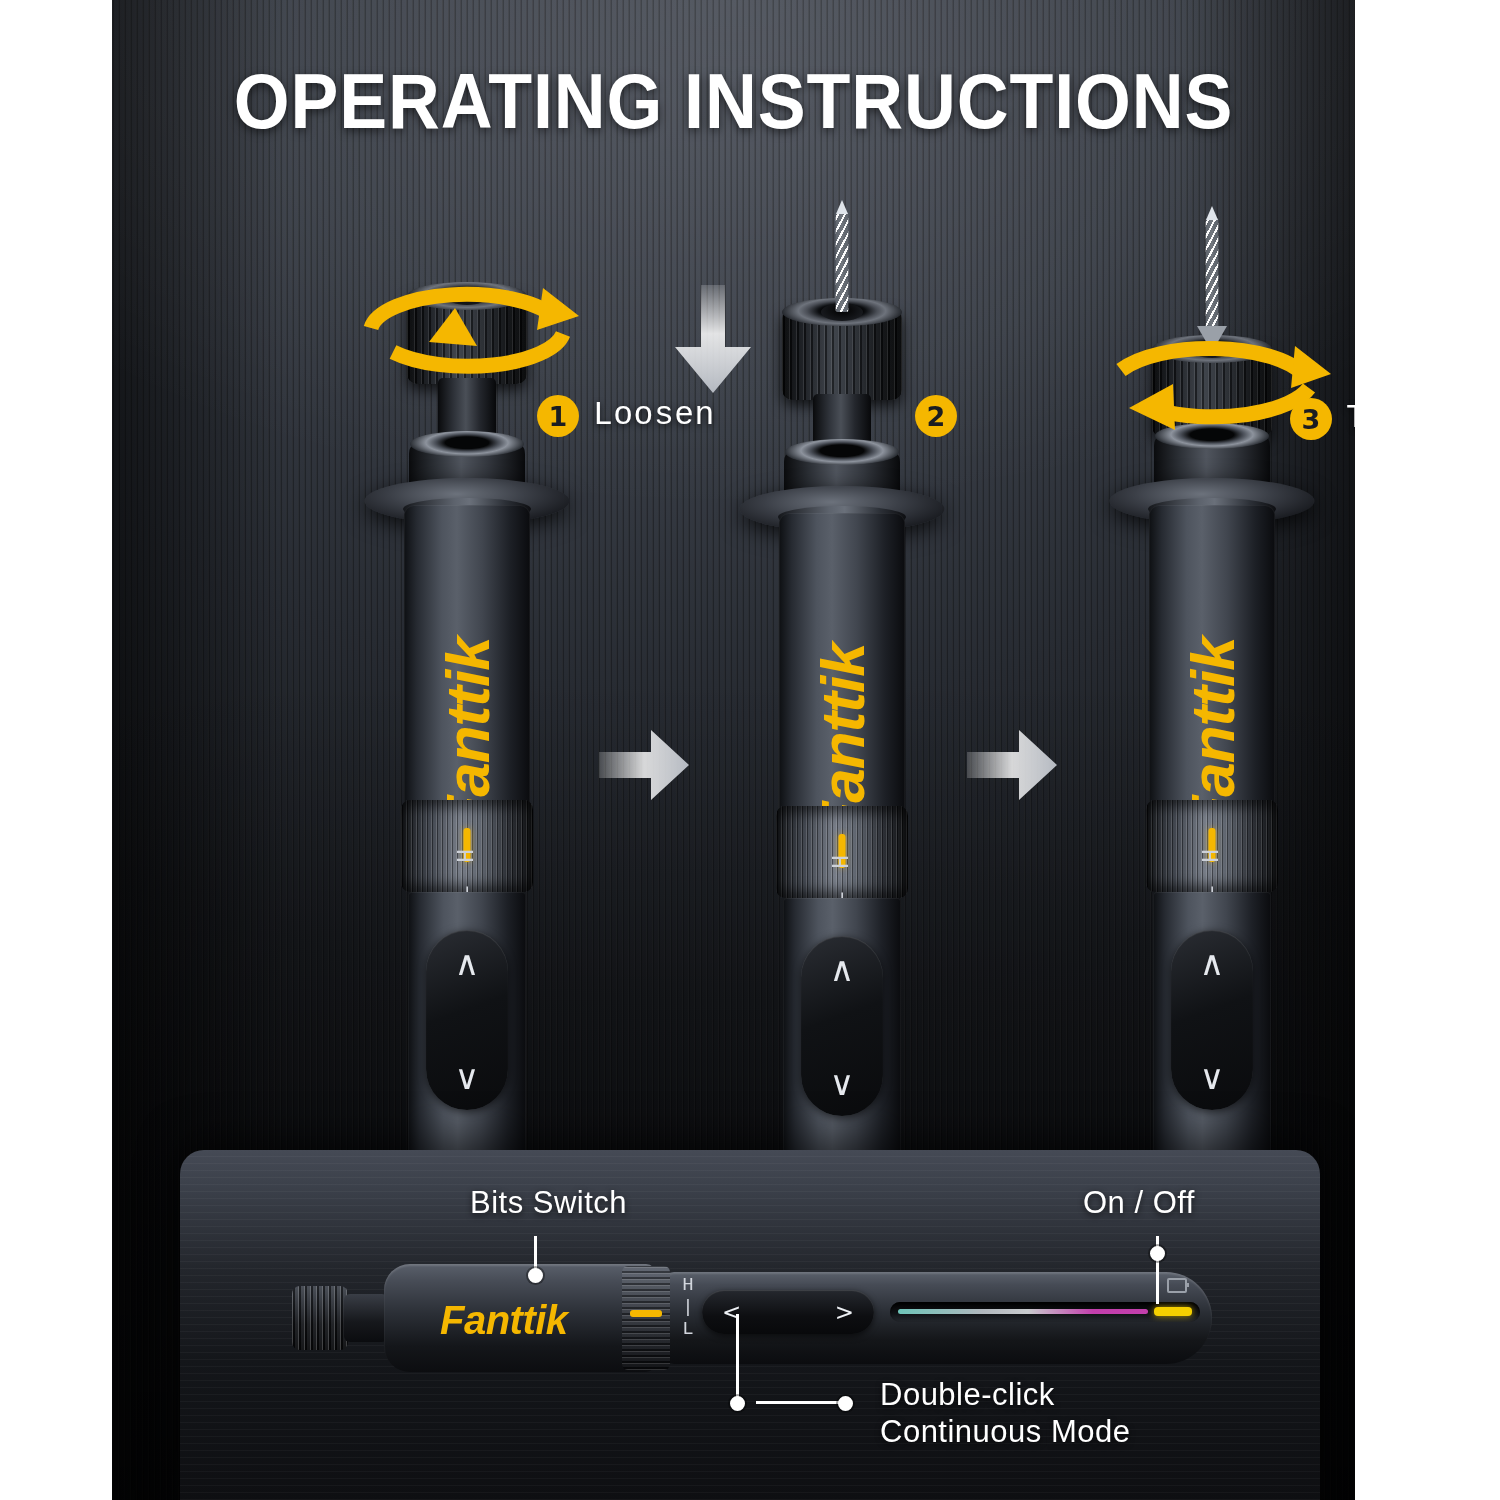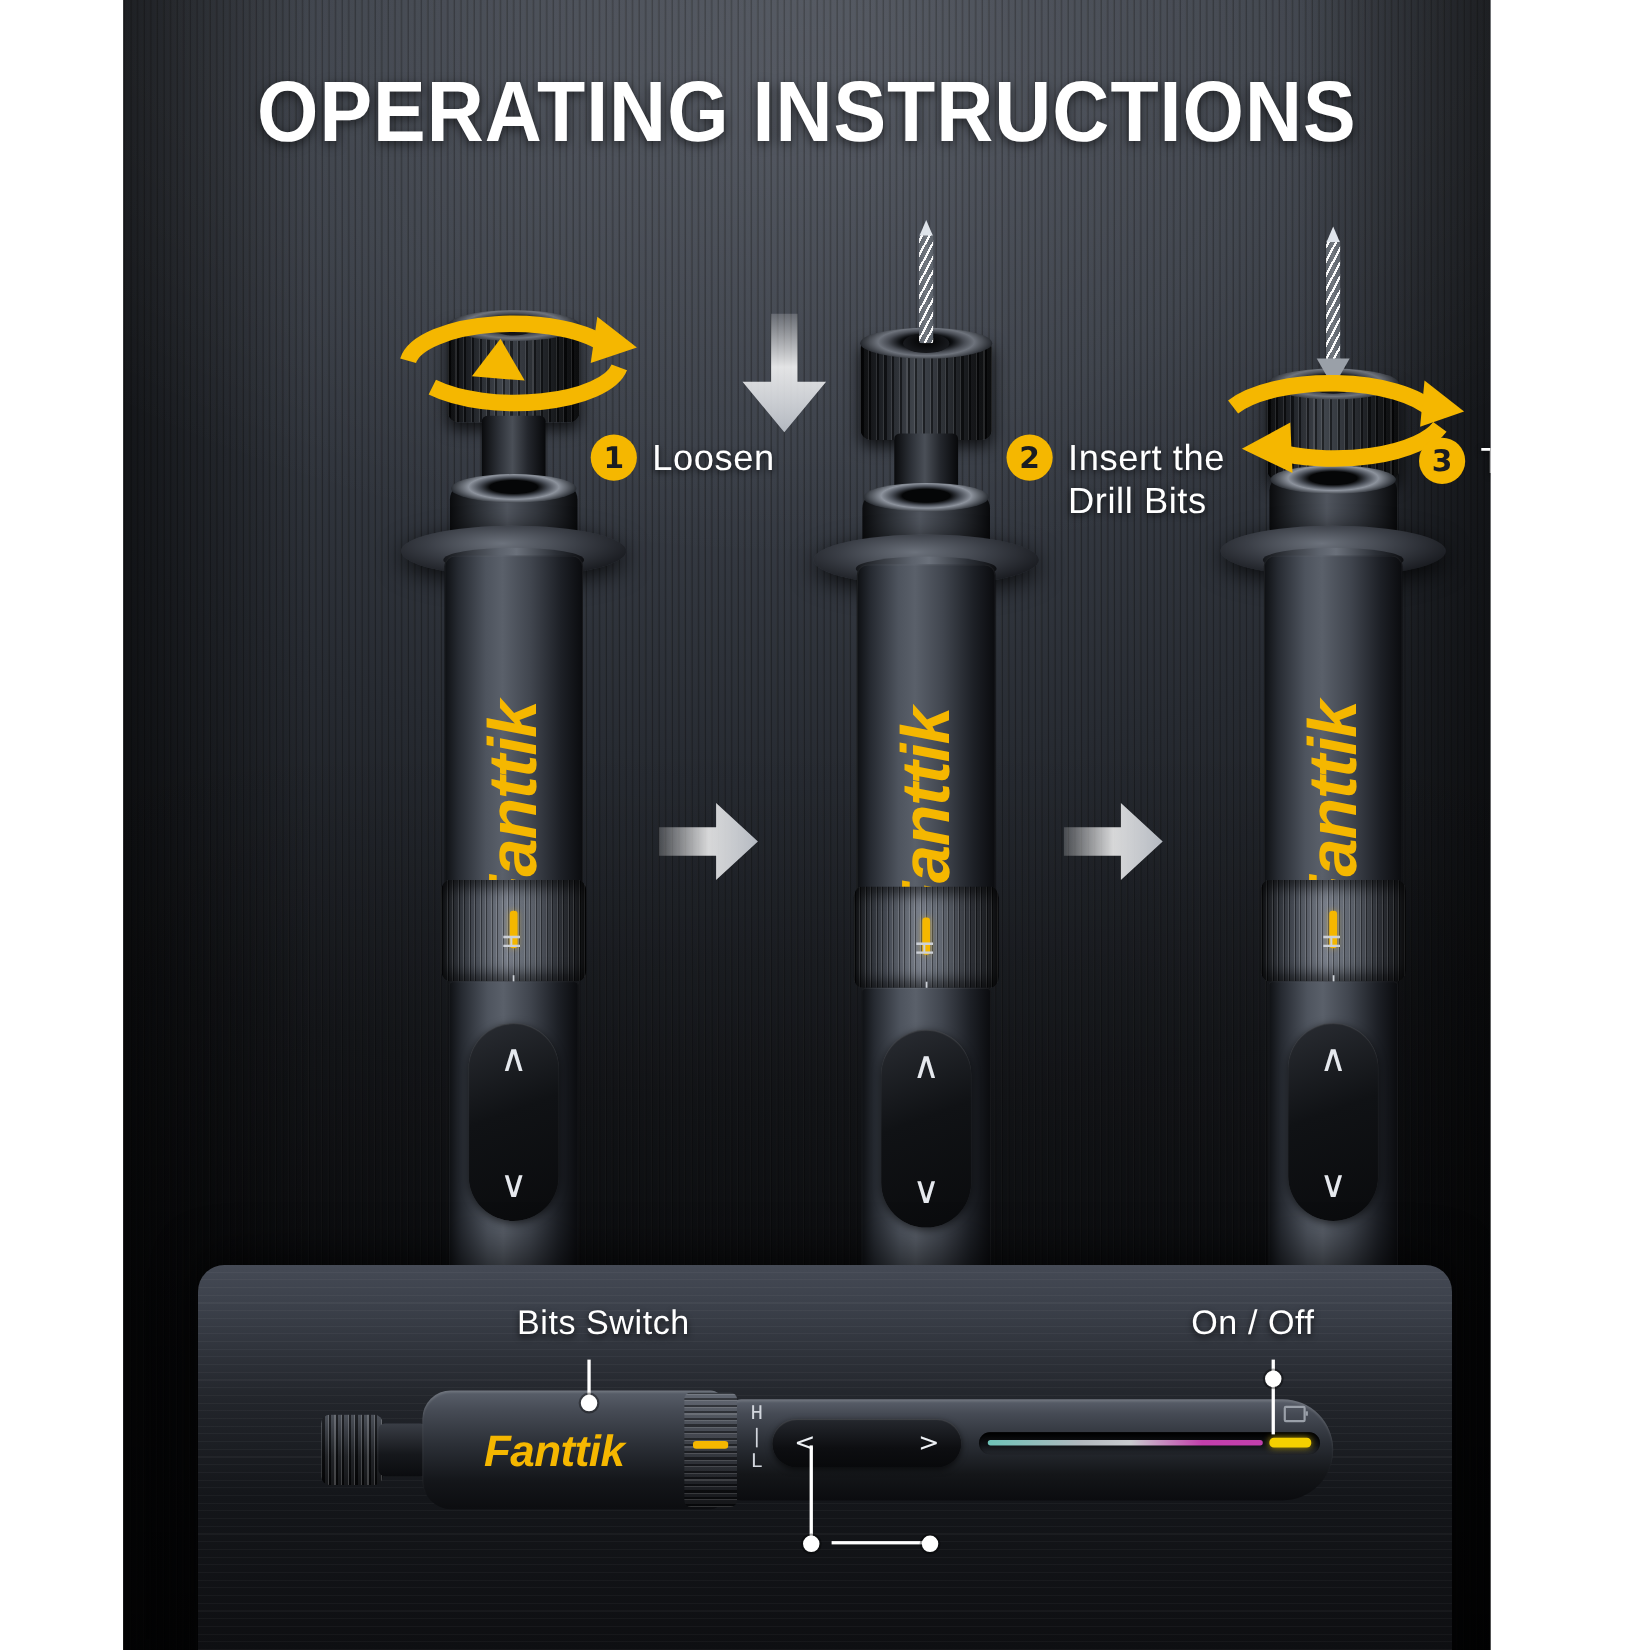--- a/index.html
+++ b/index.html
@@ -167,21 +167,21 @@
   
   .steplabel{position:absolute;display:flex;align-items:flex-start;gap:14px;z-index:7;}
   .badge{
     width:42px;height:42px;border-radius:50%;background:#F5B700;
     color:#1b1d21;font-weight:700;font-size:27px;
     display:flex;align-items:center;justify-content:center;flex:0 0 auto;
     font-family:"DejaVu Sans",sans-serif;
   }
   .steptext{
     color:#ffffff;font-size:33px;line-height:1.18;
-    font-family:Liberation Sans, sans-serif;
+    font-family:Liberation Mono, monospace;
     letter-spacing:.5px;white-space:pre-line;padding-top:2px;
     text-shadow:0 2px 6px rgba(0,0,0,.7);
   }
 
   
   .flowarrow{position:absolute;z-index:6;}
   .downarrow{position:absolute;z-index:6;}
 
   
   #bottom{
@@ -339,22 +339,20 @@
     <div class="knurl-ring" style="top:806px;"></div>
     <div class="ring-mark" style="top:834px;"></div>
     <div class="lh" style="top:884px;">L — H</div>
     <div class="barrel" style="top:898px;height:270px;width:118px;border-radius:4px;"></div>
     <div class="pad" style="top:936px;">
       <span class="chev">∧</span>
       <span class="chev">∨</span>
     </div>
     <div class="steplabel" style="left:238px;top:395px;width:210px;">
       <div class="badge">2</div>
-      <div class="steptext">Insert the
-Drill Bits</div>
     </div>
   </div>
 
   <div class="flowarrow" style="left:487px;top:728px;">
     <svg width="92" height="74" viewBox="0 0 92 74">
       <defs>
             <linearGradient id="gr1" x1="0" y1="0" x2="1" y2="0">
         <stop offset="0%" stop-color="#ffffff" stop-opacity=".18"></stop>
         <stop offset="50%" stop-color="#ffffff" stop-opacity=".82"></stop>
         <stop offset="100%" stop-color="#bcc1c9" stop-opacity=".95"></stop>
@@ -440,16 +438,18 @@
     <div class="cdot" style="left:348px;top:118px;"></div>
 
     <div class="callout-txt" style="left:903px;top:34px;">On / Off</div>
     <div class="cline" style="left:976px;top:86px;width:3px;height:68px;"></div>
     <div class="cdot" style="left:970px;top:96px;"></div>
 
     <div class="cline" style="left:556px;top:164px;width:3px;height:86px;"></div>
     <div class="cdot" style="left:550px;top:246px;"></div>
     <div class="cline" style="left:576px;top:251px;width:88px;height:3px;"></div>
     <div class="cdot" style="left:658px;top:246px;"></div>
+    <div class="callout-txt" style="left:700px;top:226px;">Double-click
+Continuous Mode</div>
   </div>
 
  </div>
 </div>
 
 </body></html>

